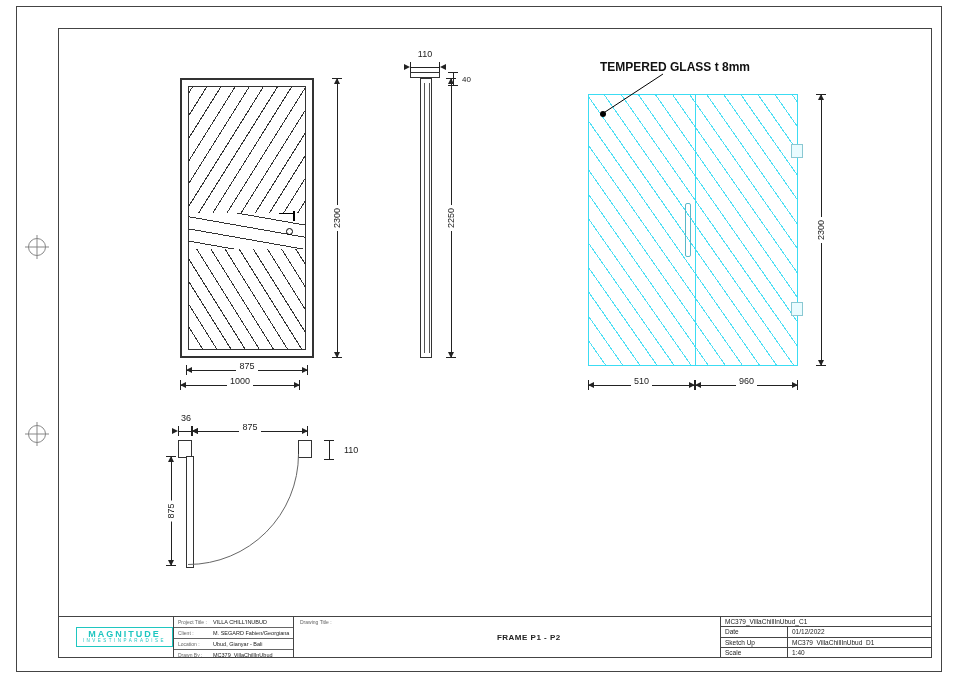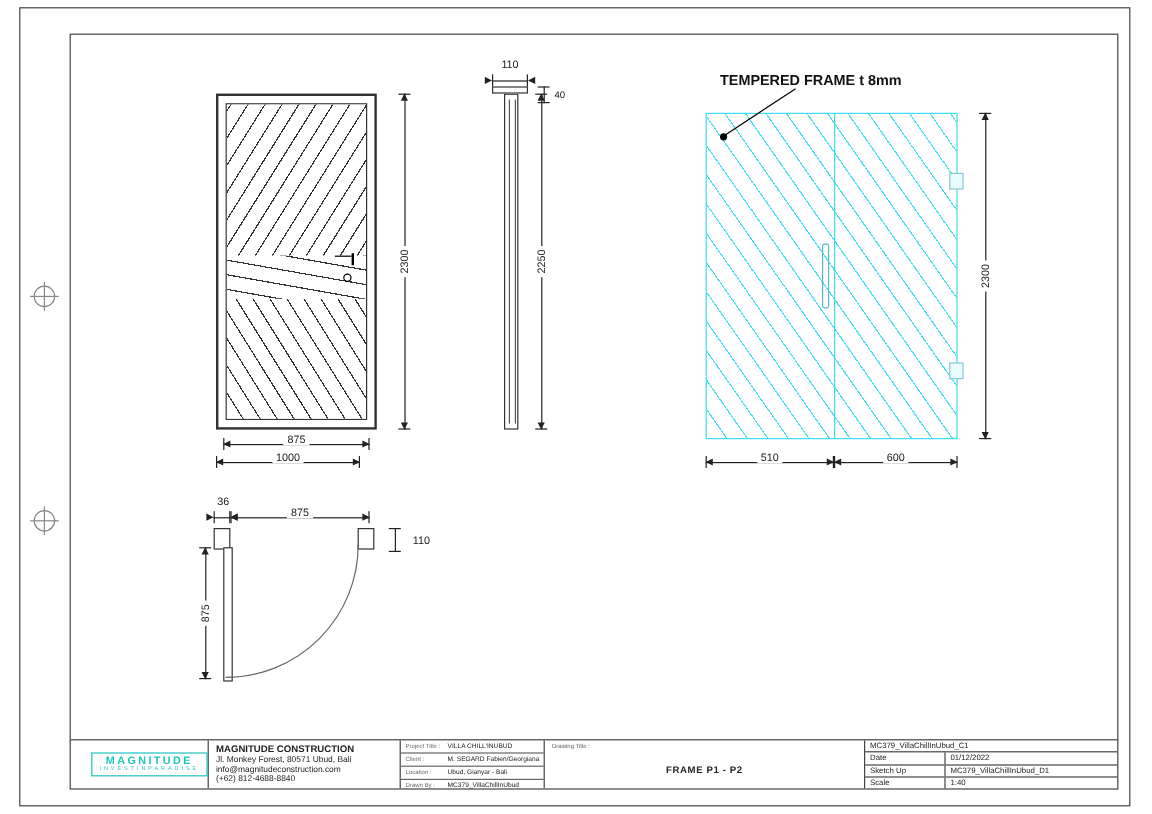--- a/index.html
+++ b/index.html
@@ -340,21 +340,20 @@
     white-space: nowrap;
     overflow: hidden;
   }
   .tb-project .row:last-child { border-bottom: none; }
   .tb-project .k { color: #666; width: 35px; flex: none; font-size: 5px; }
   .tb-project .v { font-size: 5.5px; }
 
   .tb-drawing {
     flex: 1;
     display: flex;
-    flex-direction: column;
   }
   .tb-drawing .hdr {
     font-size: 5px; color: #666;
     padding: 2px 6px 0 6px;
   }
   .tb-drawing .val {
     flex: 1;
     display: flex;
     align-items: center;
     justify-content: center;
@@ -508,21 +507,21 @@
     <div class="lbl">875</div>
   </div>
 
   <div class="glass">
     <div class="glass-divider"></div>
     <div class="glass-handle"></div>
     <div class="hinge h1"></div>
     <div class="hinge h2"></div>
   </div>
 
-  <div class="callout">TEMPERED FRAME t 8mm</div>
+  <div class="callout">TEMPERED GLASS t 8mm</div>
   <div class="callout-line">
     <svg>
         <line x1="60" y1="-4" x2="2" y2="34" stroke="#000" stroke-width="1"></line>
       </svg>
   </div>
   <div class="callout-dot"></div>
 
   <div class="dim dim-v" style="left:814px; top:94px; height:272px;">
     <div class="line"></div>
       <div class="tick-t"></div>
@@ -538,38 +537,32 @@
     <div class="arrow-l"></div>
       <div class="arrow-r"></div>
     <div class="lbl">510</div>
   </div>
   <div class="dim dim-h" style="left:695px; top:378px; width:103px;">
     <div class="line"></div>
       <div class="tick-l"></div>
       <div class="tick-r"></div>
     <div class="arrow-l"></div>
       <div class="arrow-r"></div>
-    <div class="lbl">600</div>
+    <div class="lbl">960</div>
   </div>
 
   <div class="titleblock">
 
     <div class="tb-logo">
       <div class="logo-box">
         <div class="logo-top">MAGNITUDE</div>
         <div class="logo-sub">INVESTINPARADISE</div>
       </div>
     </div>
 
-    <div class="tb-company">
-      <div class="name">MAGNITUDE CONSTRUCTION</div>
-      <div>Jl. Monkey Forest, 80571 Ubud, Bali</div>
-      <div>info@magnitudeconstruction.com</div>
-      <div>(+62) 812-4688-8840</div>
-    </div>
 
     <div class="tb-project">
       <div class="row">
         <span class="k">Project Title :</span>
         <span class="v">VILLA CHILL'INUBUD</span>
       </div>
       <div class="row">
         <span class="k">Client :</span>
         <span class="v">M. SEGARD Fabien/Georgiana</span>
       </div>

